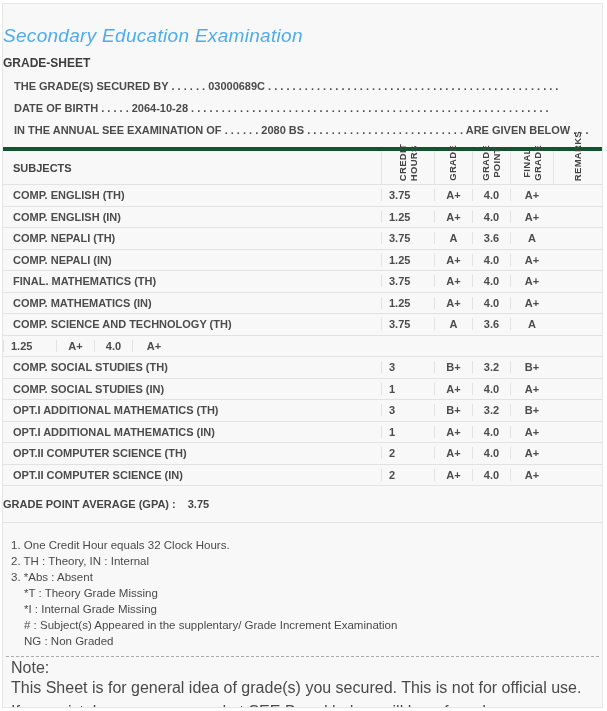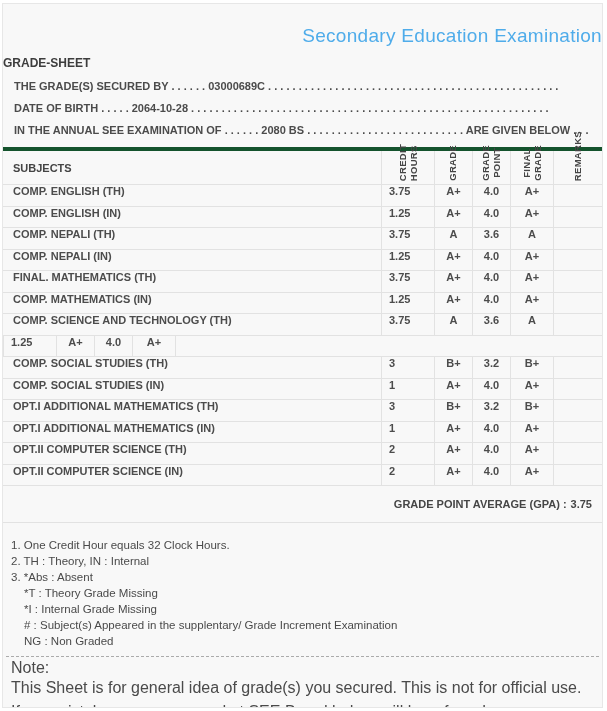--- a/index.html
+++ b/index.html
@@ -14,26 +14,27 @@
     position:absolute;left:2px;top:3px;
     width:601px;height:705px;
     box-sizing:border-box;
     border:1px solid #e7e7e7;
     background:#f8f8f8;
     overflow:hidden;
     color:#4b4b4b;
   }
   .title{
     padding-top:20px;
-    text-align:right;
+    text-align:left;
     font-size:19px;
     line-height:24px;
     font-weight:400;
     letter-spacing:0.3px;
     color:#4facea;
+    font-style:italic;
   }
   .subtitle{
     margin-top:8px;
     text-align:left;
     font-size:12px;
     font-weight:700;
     color:#3d3d3d;
   }
   .info-block{
     margin-top:5px;
@@ -50,20 +51,21 @@
   }
   
   .gtable{
     margin-top:6px;
     border-top:4px solid #14532d;
     font-size:11px;
     color:#4c4c4c;
   }
   .grow{
     display:flex;
+    align-items:center;
     height:20.5px;
     border-bottom:1px solid #e2e2e2;
   }
   .ghead{
     height:33px;
     align-items:stretch;
     overflow:visible;
   }
   .c-subject{flex:1 1 auto;padding-left:10px;font-weight:600;white-space:nowrap;overflow:hidden;}
   .c-credit{width:53px;box-sizing:border-box;border-left:1px solid #e2e2e2;padding-left:7px;font-weight:700;}
@@ -81,26 +83,26 @@
     font-weight:700;
     line-height:10.5px;
     letter-spacing:0.3px;
     color:#444;
     margin-bottom:3px;
   }
   .gpa-row{
     height:36px;
     display:flex;
     align-items:center;
-    justify-content:flex-end;
     padding-right:10px;
     border-bottom:1px solid #e2e2e2;
     font-size:11px;
     font-weight:700;
     color:#454545;
+    gap:8px;
   }
   .gpa-row .gpa-value{margin-left:4px;}
   
   .footnotes{
     padding:14px 10px 0 8px;
     font-size:11.5px;
     font-weight:400;
     color:#4a4a4a;
   }
   .footnote{line-height:16px;white-space:nowrap;overflow:hidden;}

